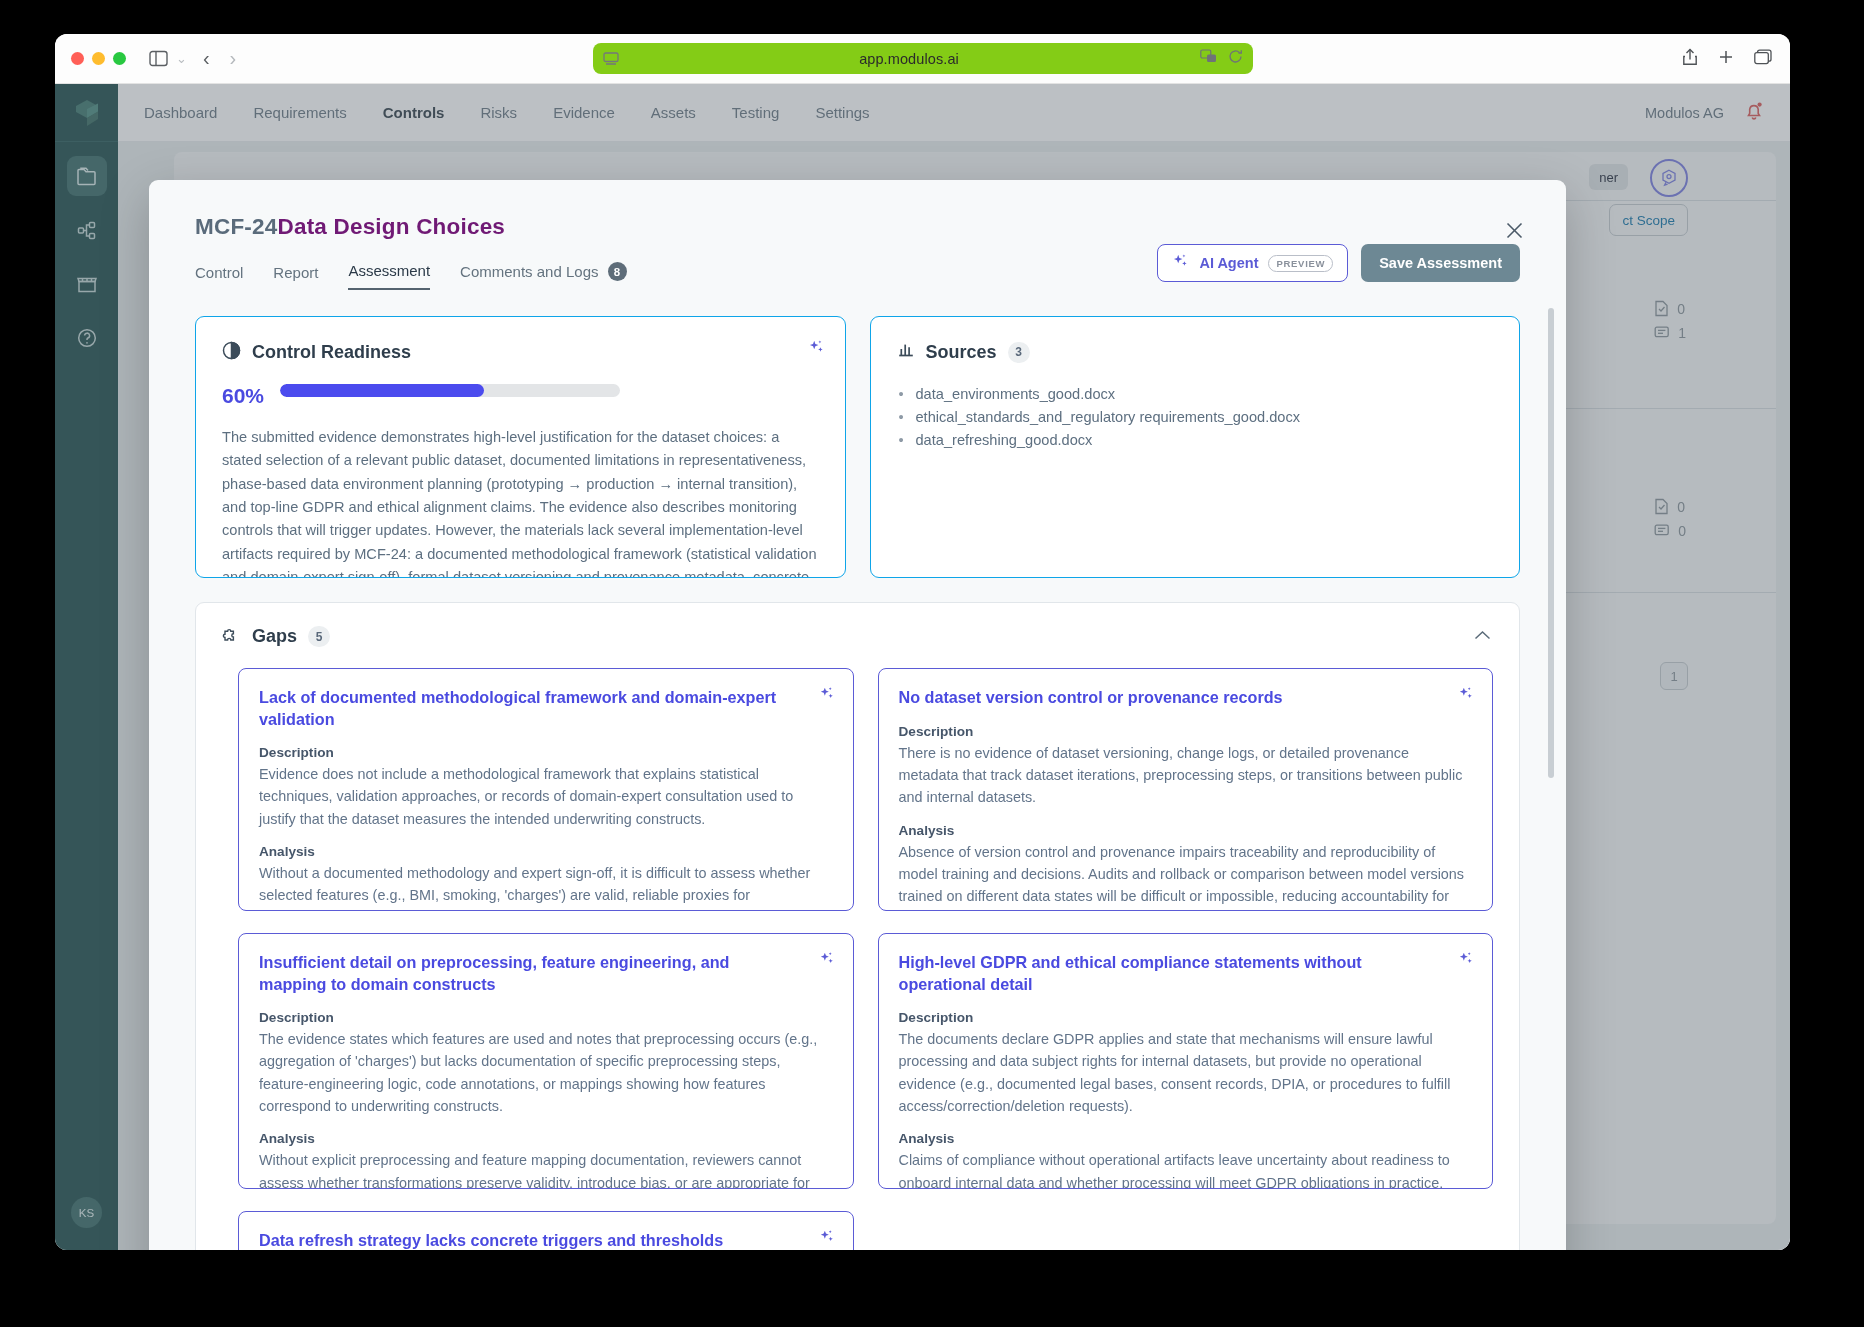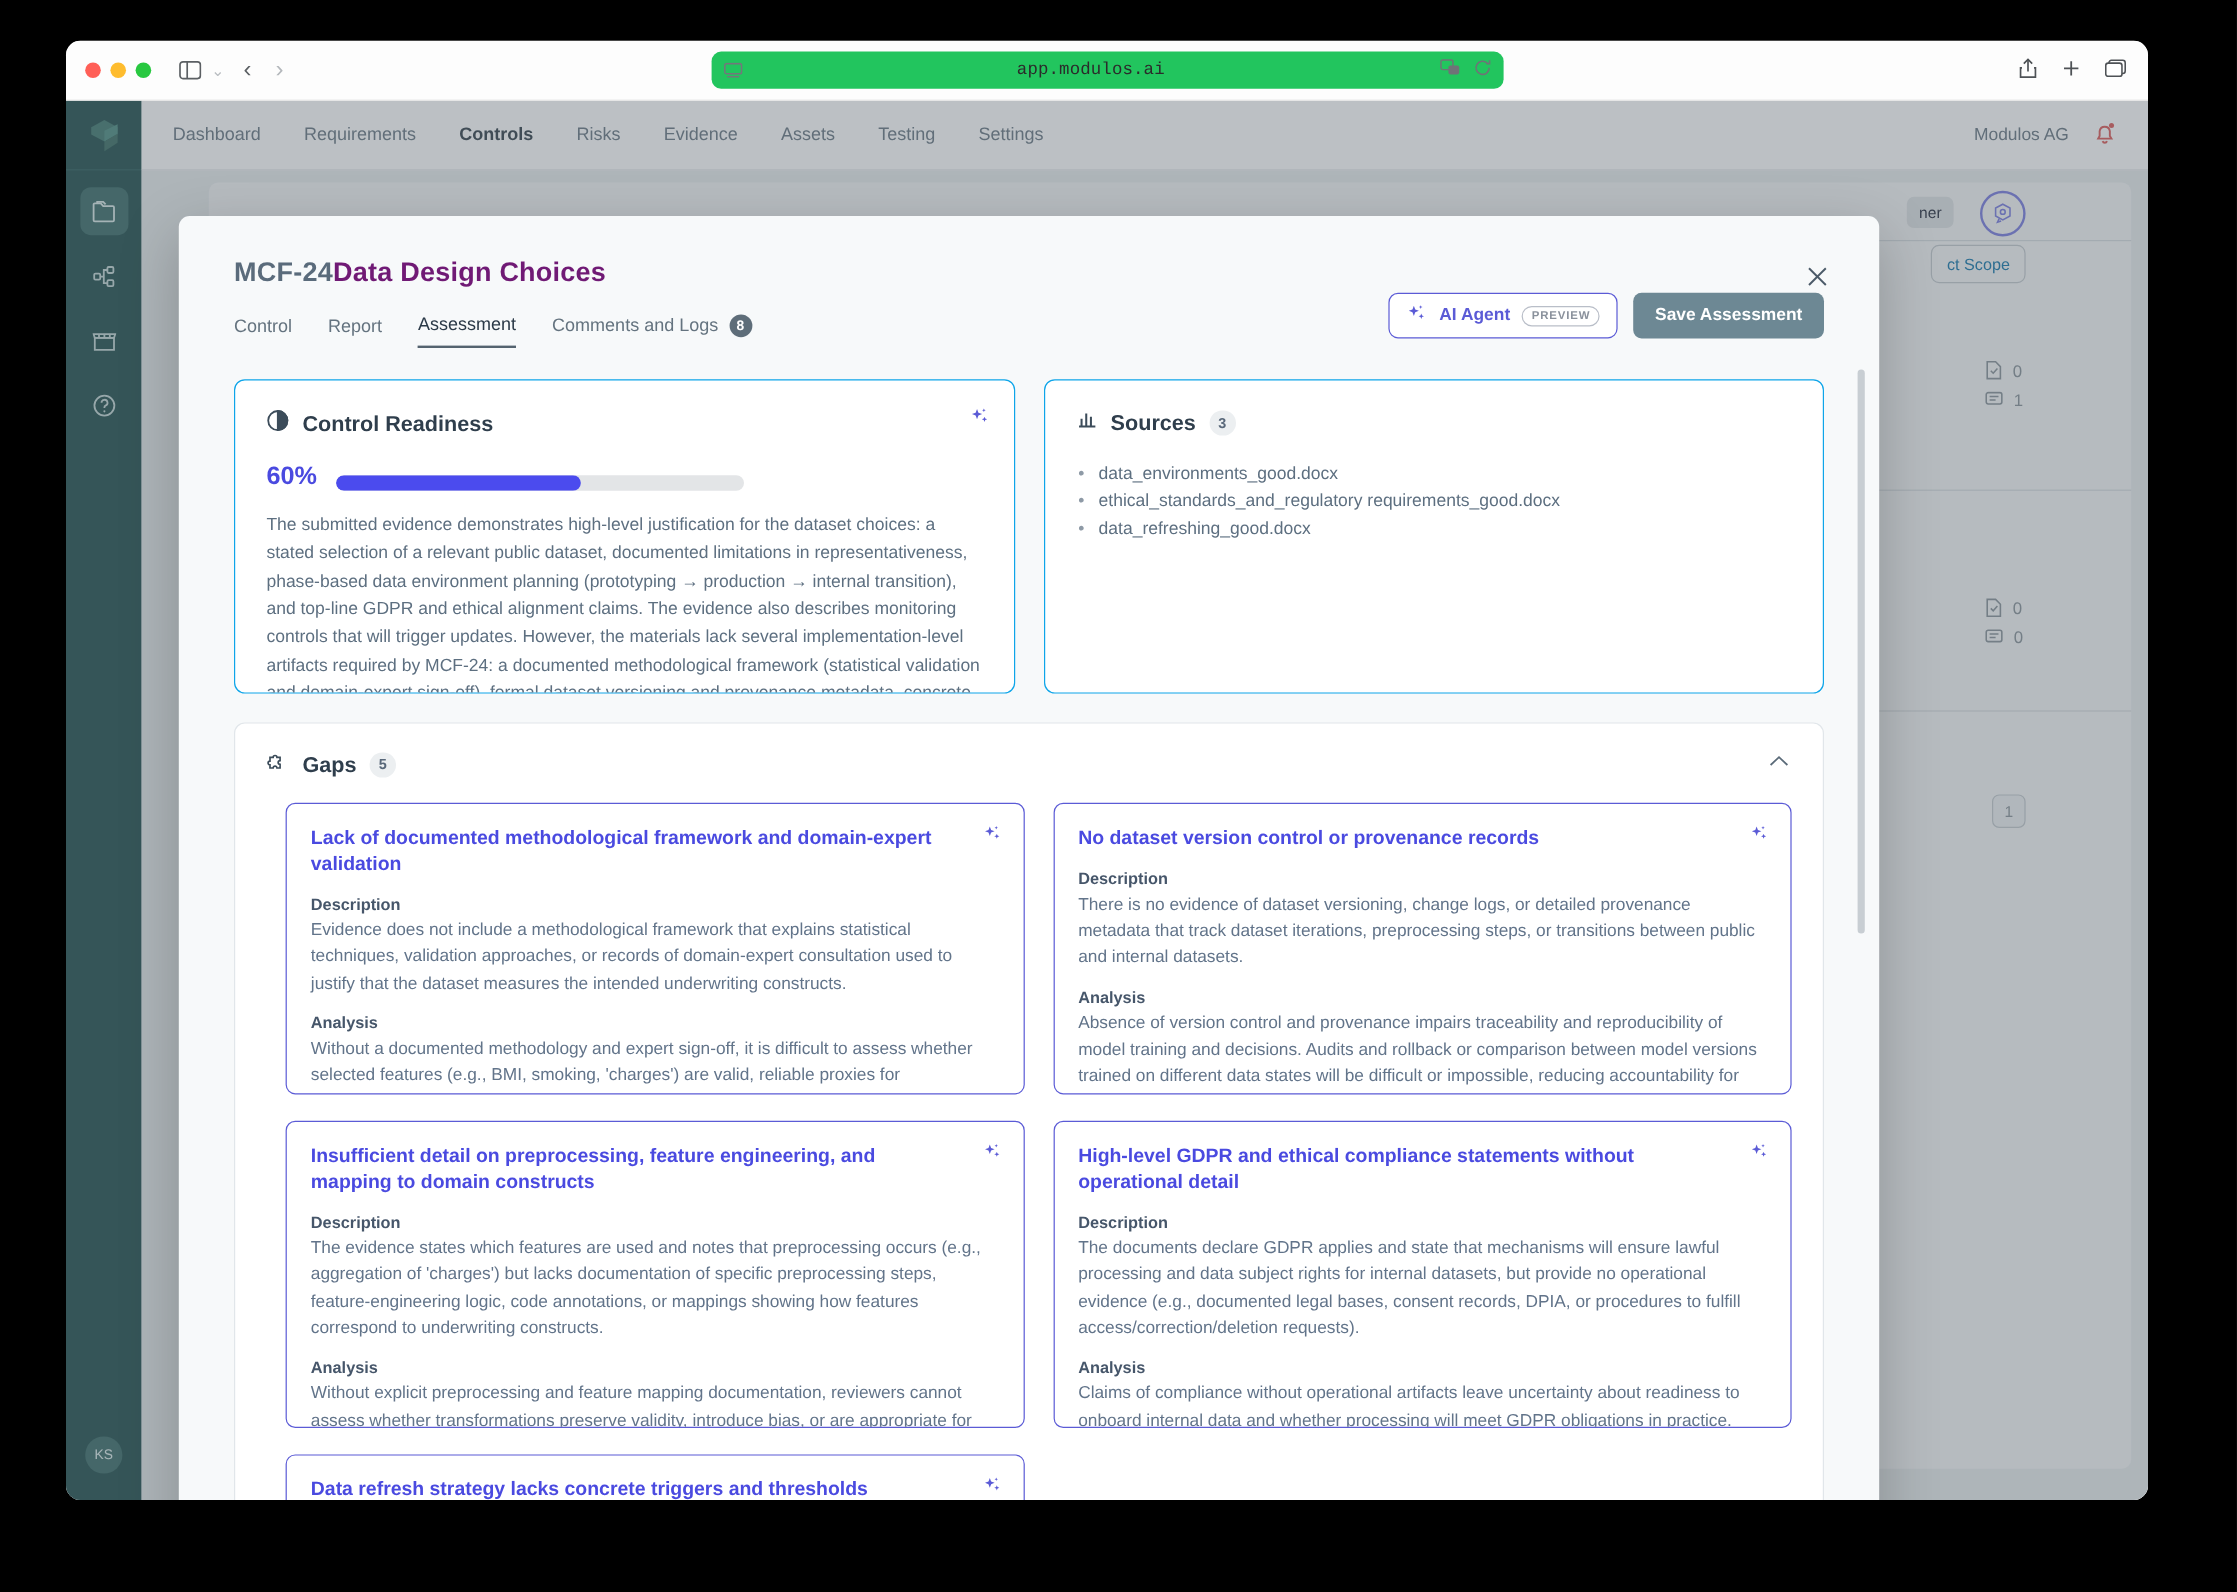--- a/index.html
+++ b/index.html
@@ -44,26 +44,25 @@
   .nav-arrow { font-size: 20px; color: #5b5f63; padding: 0 10px; font-weight: 300; }
   .nav-arrow.dim { color: #b4b8bc; }
 
   #urlbar-wrap {
     position: absolute; left: 50%; transform: translateX(-50%);
     top: 9px;
     width: 660px; height: 31px;
   }
   #urlbar {
     width: 100%; height: 100%;
-    background: #22c55e;
+    background: #84cc16;
     border-radius: 8px;
     display: flex; align-items: center;
     padding: 0 10px;
     position: relative;
-    font-family: Liberation Mono, monospace;
   }
   #url-text {
     flex: 1; text-align: center;
     font-size: 14.5px; color: #2b2b2b;
     letter-spacing: .1px;
   }
   .url-icon { color: #73777b; display: flex; align-items: center; }
   .url-right { display: flex; gap: 11px; align-items: center; color: #6f7377; }
 
   #titlebar-right {
@@ -267,21 +266,21 @@
   .card-title { font-size: 18px; color: #2f3e4c; font-weight: bold; }
   .gray-pill {
     background: #eceff1; color: #59687a;
     font-size: 12px; font-weight: bold;
     min-width: 22px; height: 21px; border-radius: 11px;
     display: inline-flex; align-items: center; justify-content: center;
     padding: 0 7px;
   }
   .spark-corner { position: absolute; right: 20px; top: 22px; color: #5b5bd6; }
 
-  #readiness-meter { display: flex; align-items: flex-end; gap: 16px; margin-top: 20px; }
+  #readiness-meter { display: flex; align-items: flex-start; gap: 16px; margin-top: 20px; }
   #readiness-pct { font-size: 21px; color: #4a4ae0; font-weight: bold; }
   #bar-track {
     flex: 1; height: 13px; border-radius: 7px;
     background: #e3e5e7; overflow: hidden; max-width: 340px;
   }
   #bar-fill { height: 100%; background: #4b4bee; border-radius: 7px; }
   #readiness-text {
     margin-top: 18px;
     font-size: 14.6px; line-height: 1.60; color: #5d6f80;
   }

